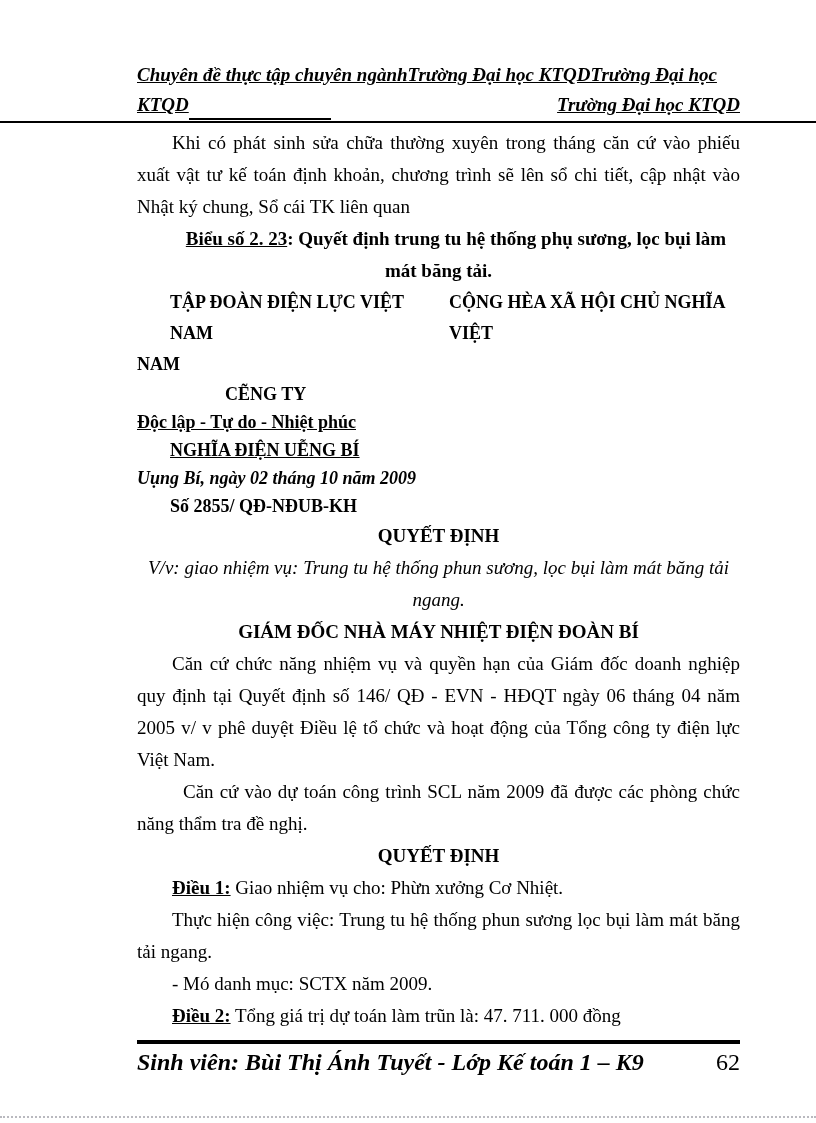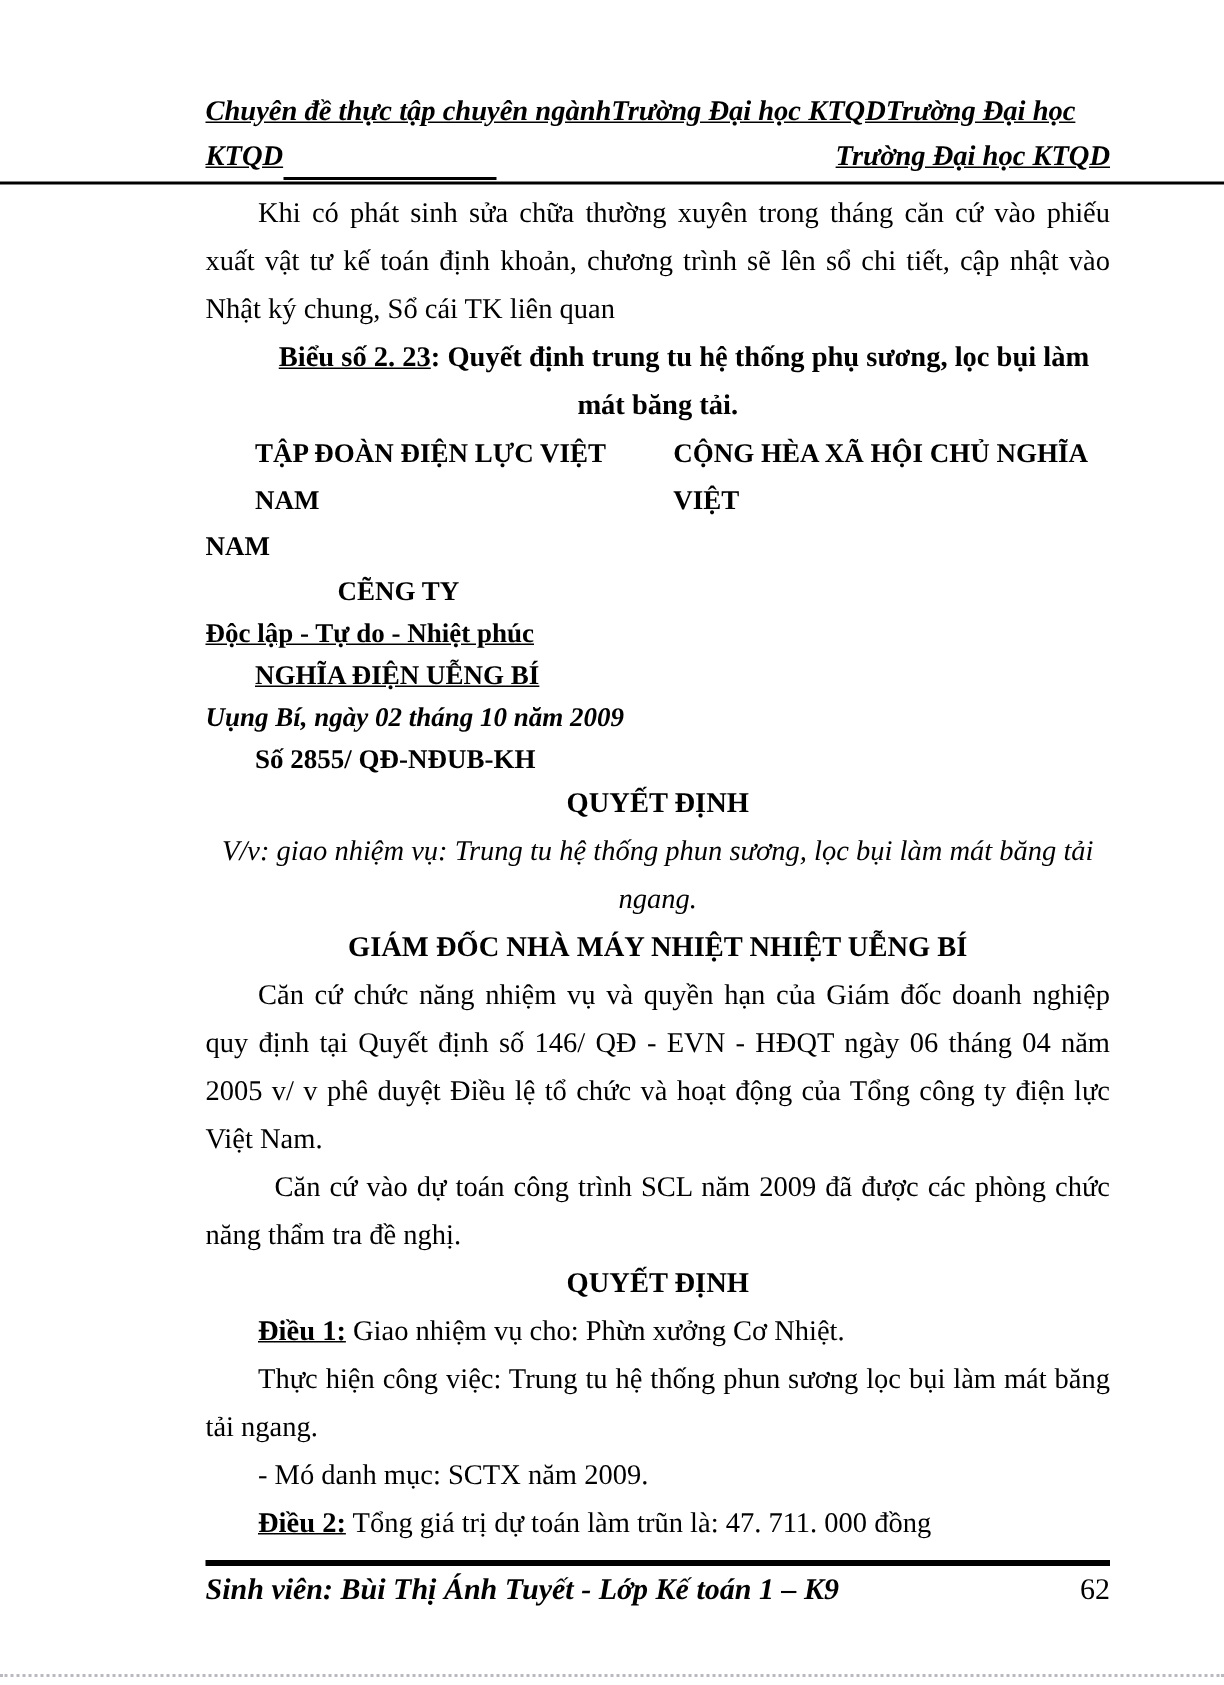--- a/index.html
+++ b/index.html
@@ -59,21 +59,21 @@
     position: absolute;
     left: 137px;
     right: 76px;
     top: 1040px;
   }
   .footer-rule { height: 2px; border-top: 2px solid #000; border-bottom: 2px solid #000; }
   .footer-row {
     display: flex;
     justify-content: space-between;
     margin-top: 5px;
-    font-size: 20px;
+    font-size: 24px;
   }
   .footer-student { font-weight: bold; font-style: italic; }
 
   .page-break-dots {
     position: absolute;
     left: 0;
     right: 0;
     bottom: 5px;
     border-top: 2px dotted #b9b9bf;
   }
@@ -115,21 +115,21 @@
         <span class="pl-33 u">NGHĨA ĐIỆN UỄNG BÍ</span>
         <span class="i">Uụng Bí, ngày 02 tháng 10 năm 2009</span>
       </div>
       <div class="org-row">
         <span class="pl-33">Số 2855/ QĐ-NĐUB-KH</span>
       </div>
     </div>
 
     <p class="center b">QUYẾT ĐỊNH</p>
     <p class="center i">V/v: giao nhiệm vụ: Trung tu hệ thống phun sương, lọc bụi làm mát băng tải ngang.</p>
-    <p class="center b">GIÁM ĐỐC NHÀ MÁY NHIỆT NHIỆT UỄNG BÍ</p>
+    <p class="center b">GIÁM ĐỐC NHÀ MÁY NHIỆT ĐIỆN ĐOÀN BÍ</p>
 
     <p class="just ind">Căn cứ chức năng nhiệm vụ và quyền hạn của Giám đốc doanh nghiệp quy định tại Quyết định số 146/ QĐ - EVN - HĐQT ngày 06 tháng 04 năm 2005 v/ v phê duyệt Điều lệ tổ chức và hoạt động của Tổng công ty điện lực Việt Nam.</p>
     <p class="just ind2">Căn cứ vào dự toán công trình SCL năm 2009 đã được các phòng chức năng thẩm tra đề nghị.</p>
 
     <p class="center b">QUYẾT ĐỊNH</p>
 
     <p class="just ind"><span class="b u">Điều 1:</span><span> Giao nhiệm vụ cho: Phừn xưởng Cơ Nhiệt.</span></p>
 
     <p class="just ind">Thực hiện công việc: Trung tu hệ thống phun sương lọc bụi làm mát băng tải ngang.</p>
 

